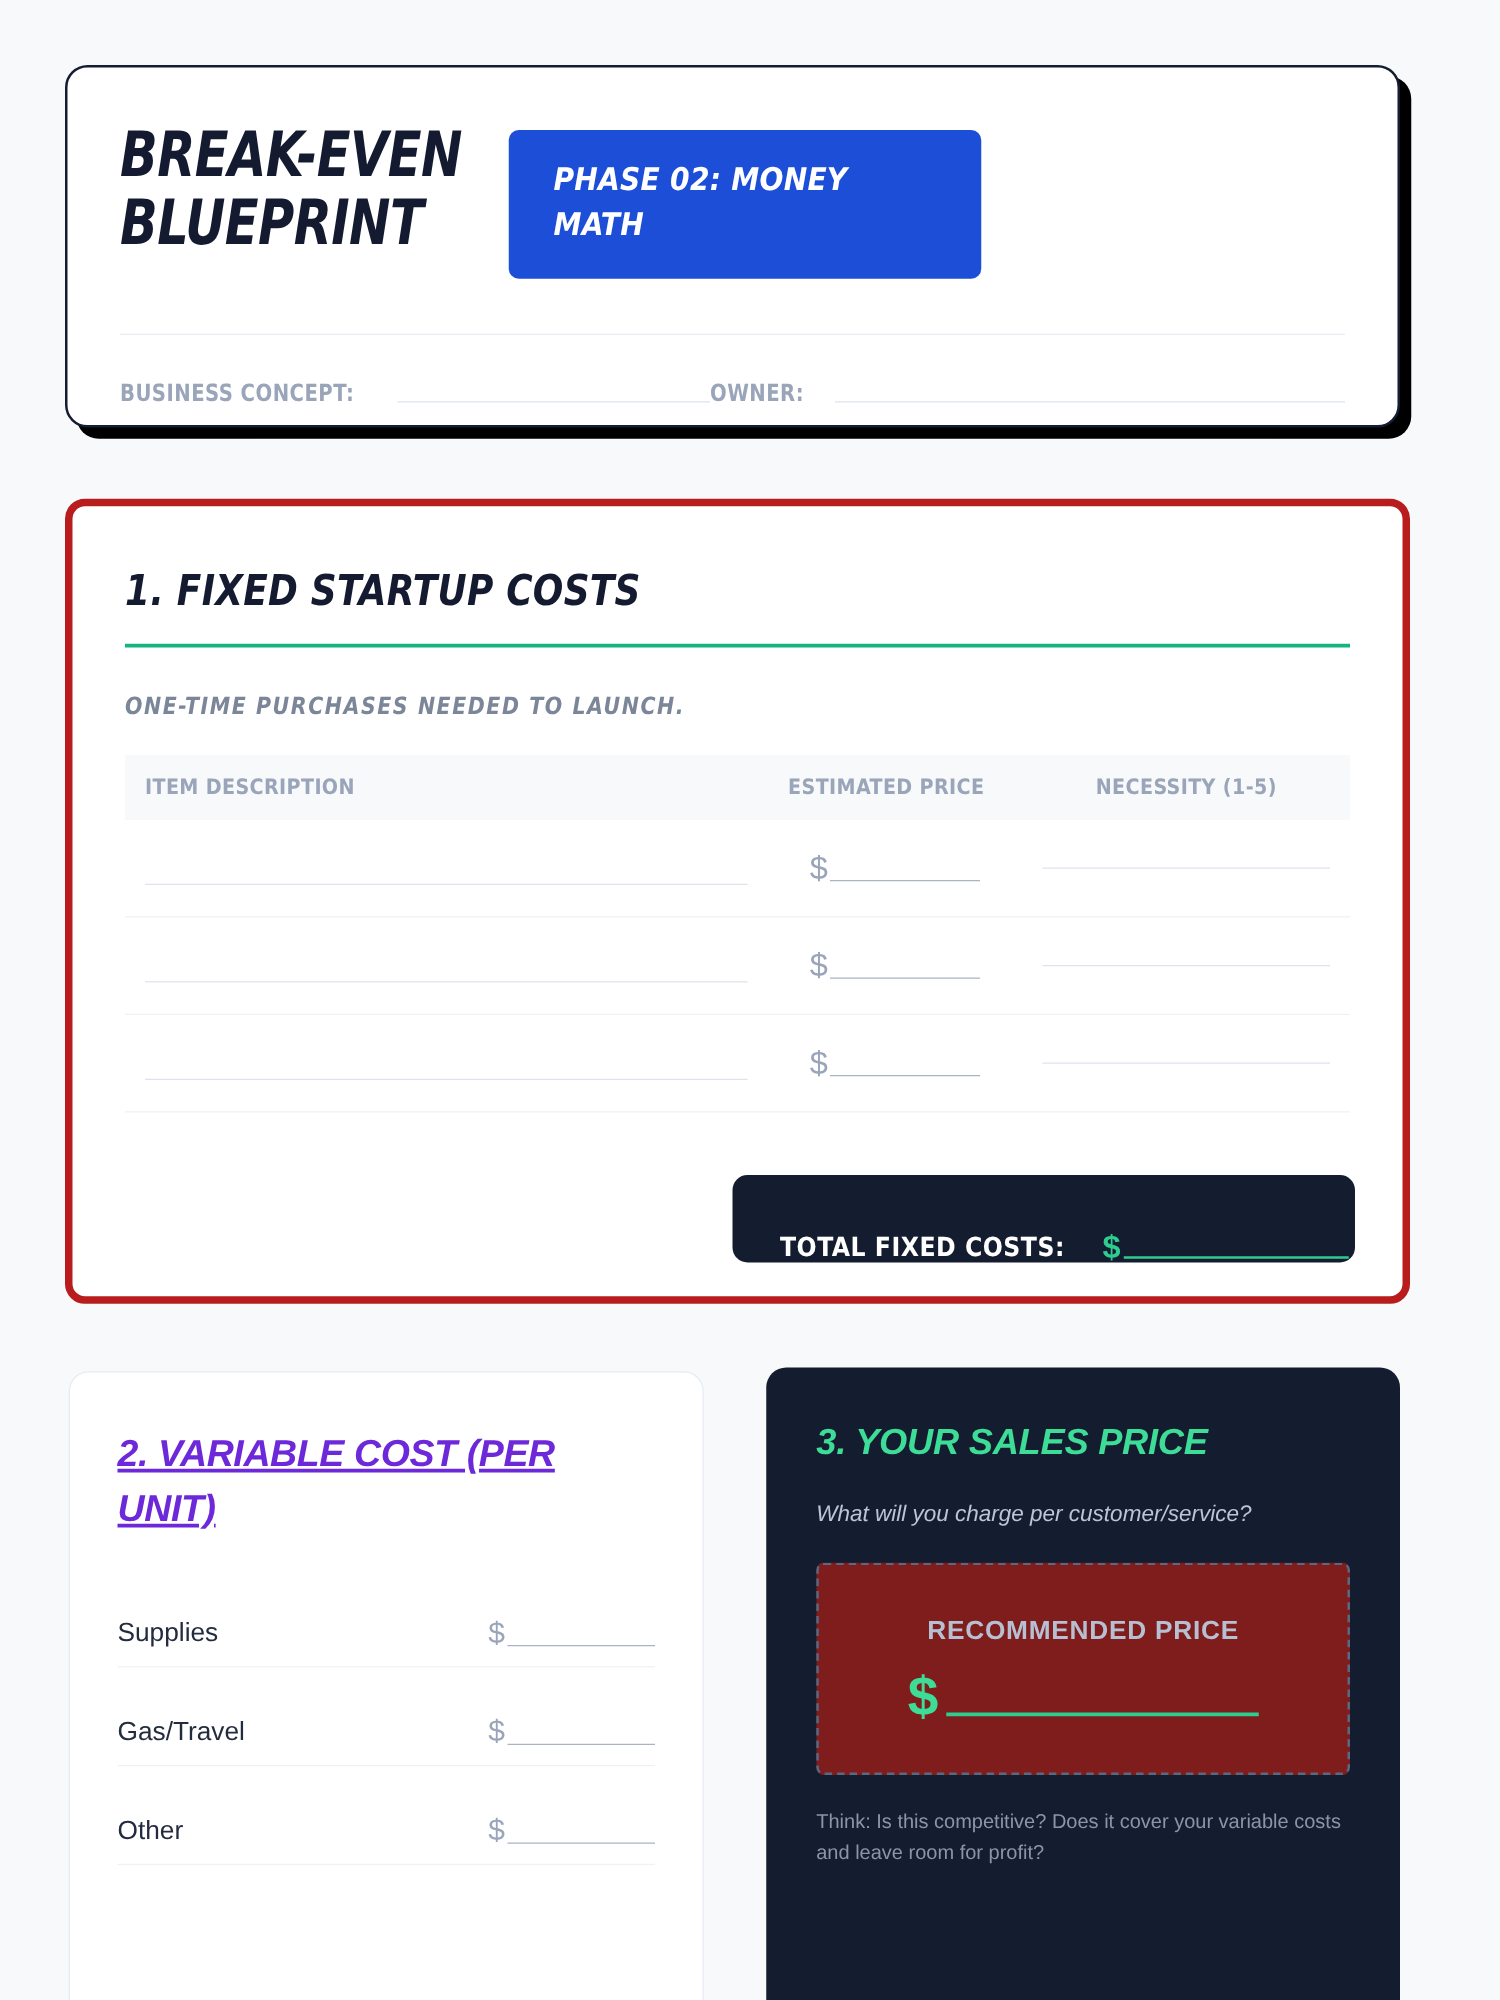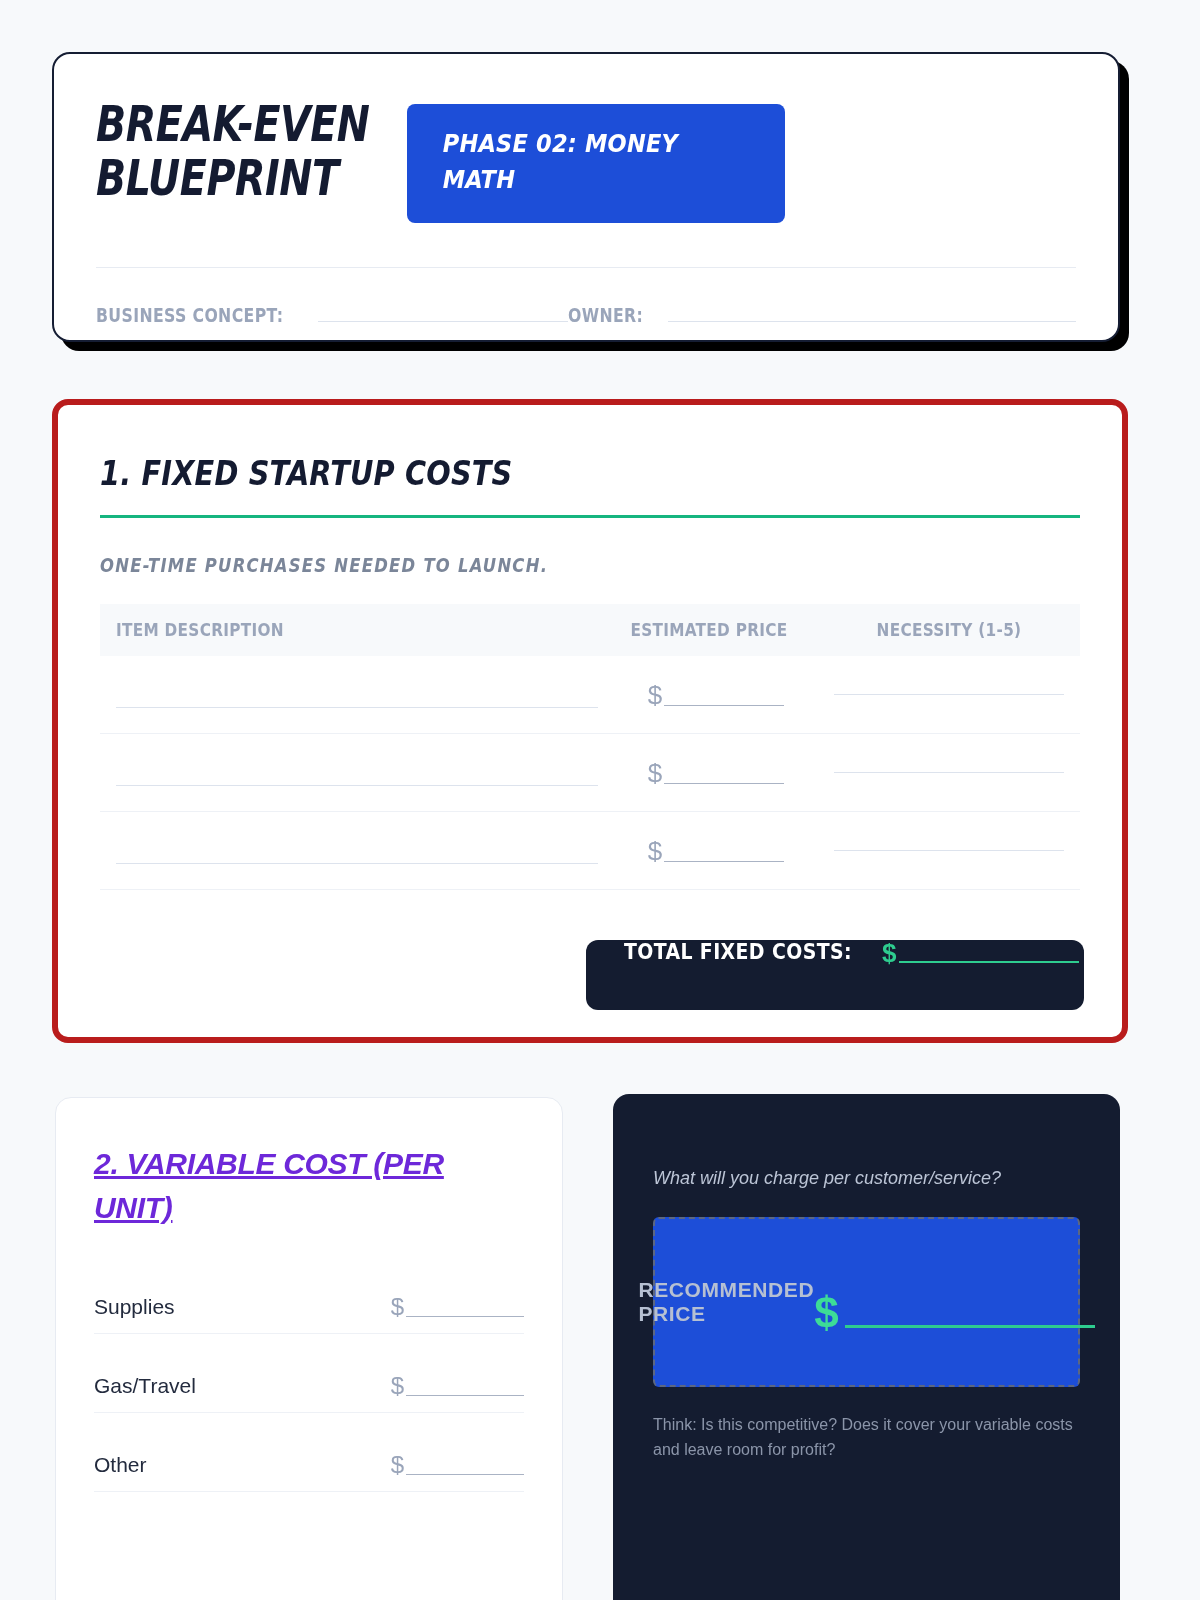--- a/index.html
+++ b/index.html
@@ -215,21 +215,21 @@
 
   .total-bar {
     position: absolute;
     left: 586px;
     top: 940px;
     width: 498px;
     height: 70px;
     background: #141c30;
     border-radius: 12px;
     display: flex;
-    align-items: flex-start;
+    align-items: flex-end;
     padding-left: 38px;
   }
   .total-label {
     font-family: "Liberation Sans Narrow", "DejaVu Sans Condensed", "Liberation Sans", sans-serif;
     font-size: 21px;
     font-weight: 700;
     color: #ffffff;
     letter-spacing: 0.4px;
   }
   .total-dollar {
@@ -343,24 +343,25 @@
     margin-top: 30px;
     font-family: "Liberation Sans", sans-serif;
     font-size: 18px;
     font-style: italic;
     color: #bcc5d6;
   }
 
   .price-box {
     margin-top: 28px;
     height: 170px;
-    background: #1d4ed8;
+    background: #7f1d1d;
     border: 2px dashed #5c6781;
     border-radius: 6px;
     display: flex;
+    flex-direction: column;
     align-items: center;
     justify-content: center;
   }
   .price-box-label {
     font-family: "Liberation Sans", sans-serif;
     font-size: 21px;
     font-weight: 700;
     color: #b6c0d2;
     letter-spacing: 0.6px;
   }
@@ -508,20 +509,21 @@
         <span class="var-label">Other</span>
         <span class="var-dollar">
           <span class="sign">$</span>
           <span class="line"></span>
         </span>
       </div>
     </div>
   </div>
 
   <div class="section3-card">
+    <div class="sec3-title">3. YOUR SALES PRICE</div>
     <div class="sec3-question">What will you charge per customer/service?</div>
 
     <div class="price-box">
       <div class="price-box-label">RECOMMENDED PRICE</div>
       <div class="price-input">
         <span class="sign">$</span>
         <span class="line"></span>
       </div>
     </div>
 

